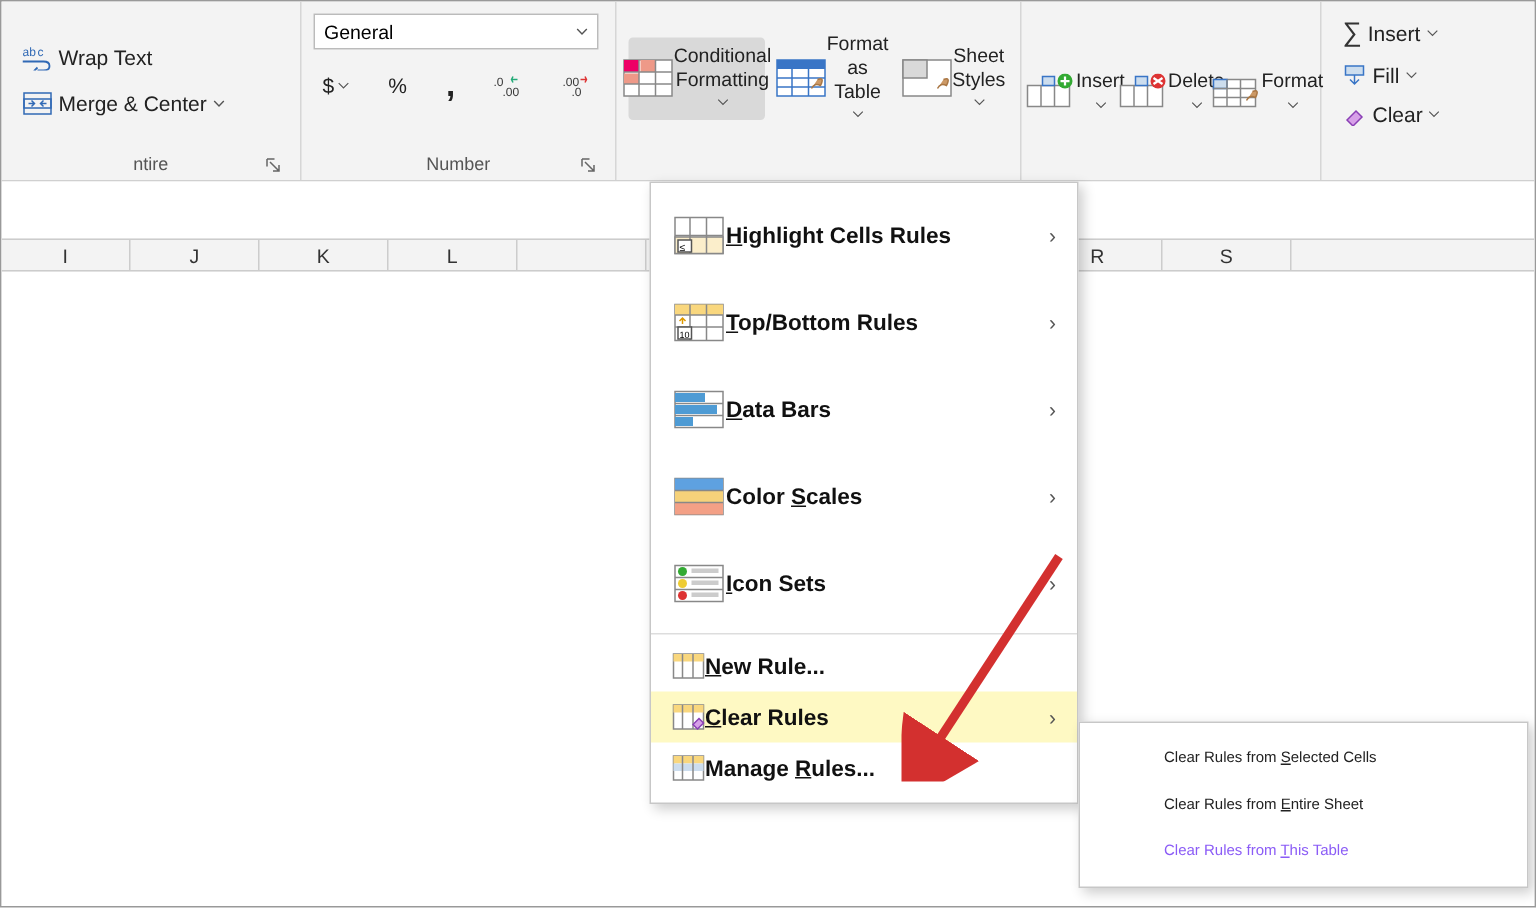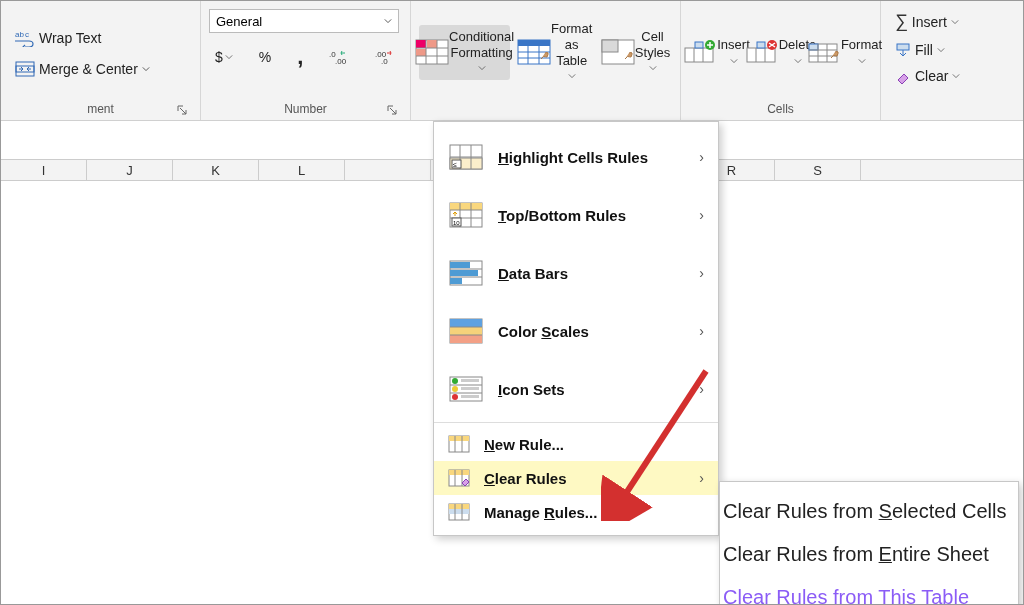--- a/index.html
+++ b/index.html
@@ -17,31 +17,31 @@
   .icon32 { width:36px; height:28px; display:flex; align-items:center; justify-content:center; margin-bottom:2px; }
   .num-fmt select, .num-fmt .selbox { width:190px; height:24px; border:1px solid #bbb; background:#fff; font-size:13px; padding:0 6px; display:flex; align-items:center; justify-content:space-between; }
   .num-row2 { display:flex; gap:14px; align-items:center; margin-top:10px; font-size:16px; color:#333; }
   .num-row2 span { display:flex; align-items:center; gap:2px; }
   
   .sheet { position:absolute; top:120px; left:0; right:0; bottom:0; background:#fff; }
   .colhdr { display:flex; height:22px; border-bottom:1px solid #ccc; border-top:1px solid #ccc; background:#f3f3f3; margin-top:38px; }
   .colhdr div { flex:0 0 86px; border-right:1px solid #ccc; text-align:center; font-size:13px; color:#333; line-height:22px; }
   
   .menu { position:absolute; top:120px; left:432px; width:286px; background:#fff; border:1px solid #c7c7c7; box-shadow: 3px 3px 8px rgba(0,0,0,.2); padding:6px 0; z-index:10; }
-  .mitem { display:flex; align-items:center; gap:14px; padding:8px 14px; font-size:15px; color:#111; position:relative; }
+  .mitem { display:flex; align-items:center; gap:0; padding:8px 14px; font-size:15px; color:#111; position:relative; }
   .mitem.big { padding:14px 14px; }
   .mitem .lbl { font-weight:600; }
   .mitem .sub { font-weight:700; }
   .mitem.hover { background:#fef9c3; }
   .mitem .arrow { margin-left:auto; color:#555; font-size:14px; }
   .micon { width:36px; height:30px; display:flex; align-items:center; justify-content:center; }
   .msep { height:1px; background:#ddd; margin:4px 0; }
   
   .submenu { position:absolute; top:480px; left:718px; width:300px; background:#fff; border:1px solid #c7c7c7; box-shadow:3px 3px 8px rgba(0,0,0,.2); padding:8px 0; z-index:11; }
-  .sitem { padding:10px 3px; font-size:20px; color:#222; }
+  .sitem { padding:10px 20px; font-size:10px; color:#222;margin-left:36px; }
   .sitem.disabled { color:#8b5cf6; }
   .underline-acc { text-decoration: underline; text-decoration-thickness:1px; }
   
   .redarrow { position:absolute; top:360px; left:600px; z-index:12; pointer-events:none; }
 </style>
 </head>
 <body>
 
 <div class="ribbon">
 
@@ -60,21 +60,21 @@
             <rect x="1" y="1" width="18" height="14" fill="none" stroke="#3069b5"></rect>
             <rect x="1" y="5" width="18" height="6" fill="none" stroke="#3069b5"></rect>
             <path d="M4 8 L8 8 M6 6 L8 8 L6 10 M16 8 L12 8 M14 6 L12 8 L14 10" stroke="#3069b5" fill="none"></path>
           </svg>
         <span>Merge &amp; Center</span>
         <svg class="chev" viewBox="0 0 10 10">
             <path d="M1 3 L5 7 L9 3" stroke="#555" fill="none" stroke-width="1.2"></path>
           </svg>
       </div>
     </div>
-    <div class="group-label"><span>ment</span>
+    <div class="group-label"><span>ntire</span>
       <span class="dlaunch">
           <svg viewBox="0 0 10 10">
             <path d="M1 1 H6 M1 1 V6 M3 3 L9 9 M9 5 V9 H5" stroke="#666" fill="none"></path>
           </svg>
         </span>
     </div>
   </div>
 
   <div class="group num-fmt" style="width:210px;">
     <div class="group-body" style="flex-direction:column; align-items:flex-start; gap:2px; padding-top:4px;">
@@ -153,21 +153,21 @@
             </svg></div>
       </div>
       <div class="bigbtn">
         <span class="icon32">
           <svg width="34" height="26">
               <rect x="1" y="1" width="32" height="24" fill="#fff" stroke="#888"></rect>
               <rect x="1" y="1" width="16" height="12" fill="#d9d9d9" stroke="#888"></rect>
               <path d="M24 20 Q26 16 30 18 Q33 12 28 14" fill="#c96" stroke="#a74"></path>
             </svg>
         </span>
-        <div><span>Cell</span><br><span>Styles</span> <svg class="chev" viewBox="0 0 10 10">
+        <div><span>Sheet</span><br><span>Styles</span> <svg class="chev" viewBox="0 0 10 10">
               <path d="M1 3 L5 7 L9 3" stroke="#555" fill="none"></path>
             </svg></div>
       </div>
     </div>
     <div class="group-label" style="visibility:hidden;">S</div>
   </div>
 
   <div class="group" style="width:200px;">
     <div class="group-body" style="gap:4px; justify-content:center; align-items:center;">
       <div class="bigbtn">
@@ -210,21 +210,20 @@
               <line x1="2" y1="10" x2="30" y2="10" stroke="#888"></line>
               <line x1="2" y1="16" x2="30" y2="16" stroke="#888"></line>
               <path d="M24 18 Q26 14 30 16 Q33 10 28 12" fill="#c96" stroke="#a74"></path>
             </svg>
         </span>
         <div><span>Format</span><br><svg class="chev" viewBox="0 0 10 10">
               <path d="M1 3 L5 7 L9 3" stroke="#555" fill="none"></path>
             </svg></div>
       </div>
     </div>
-    <div class="group-label"><span>Cells</span></div>
   </div>
 
   <div class="group" style="flex:1; border-right:none;">
     <div class="group-body" style="flex-direction:column; gap:2px; padding-top:2px;">
       <div class="btn">
         <span style="font-size:18px; color:#333;">∑</span>
         <span>Insert</span>
         <svg class="chev" viewBox="0 0 10 10">
             <path d="M1 3 L5 7 L9 3" stroke="#555" fill="none"></path>
           </svg>

